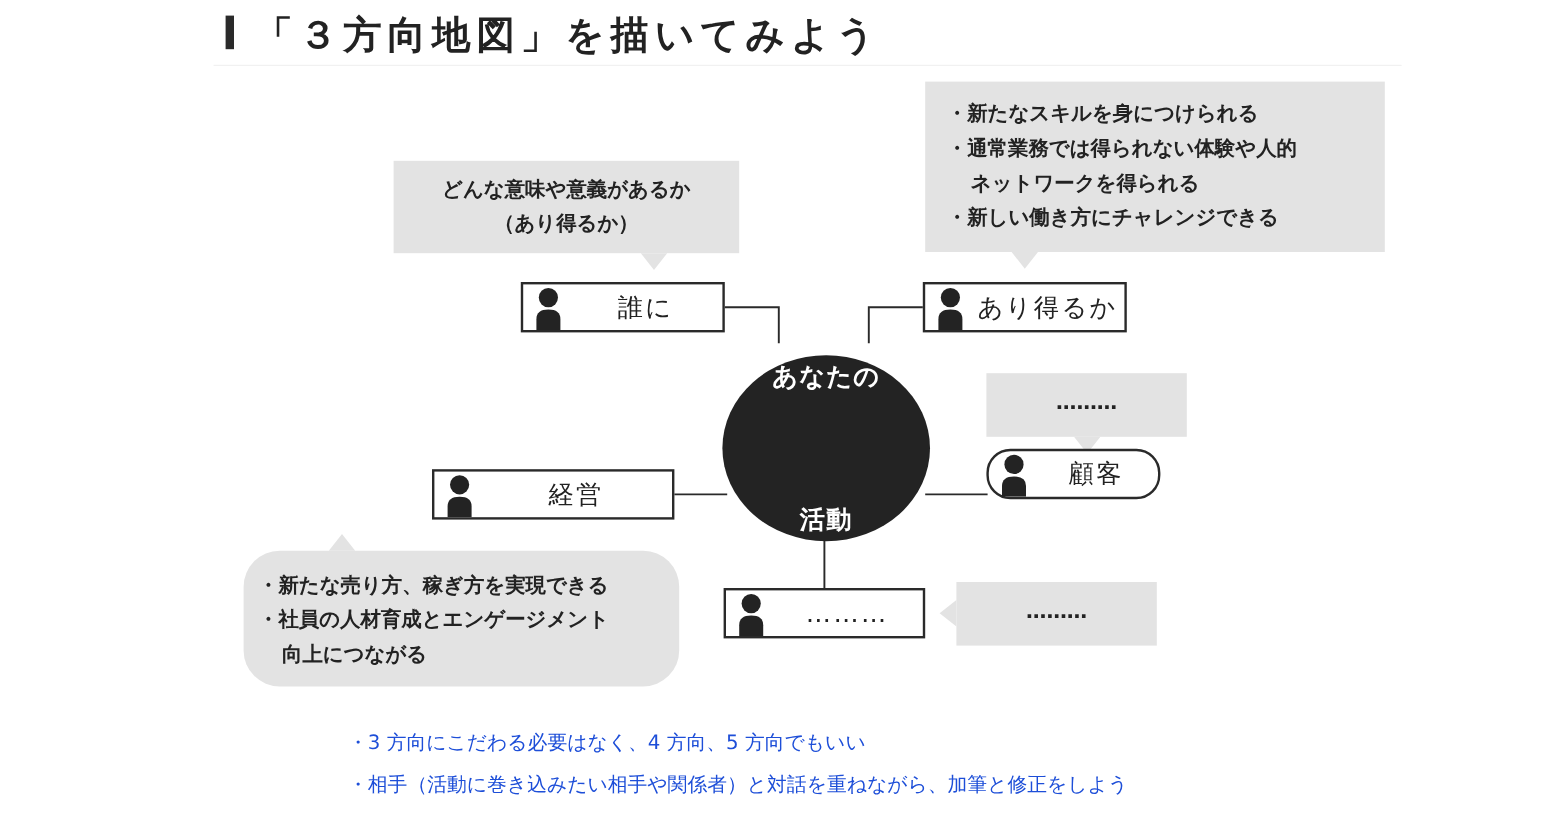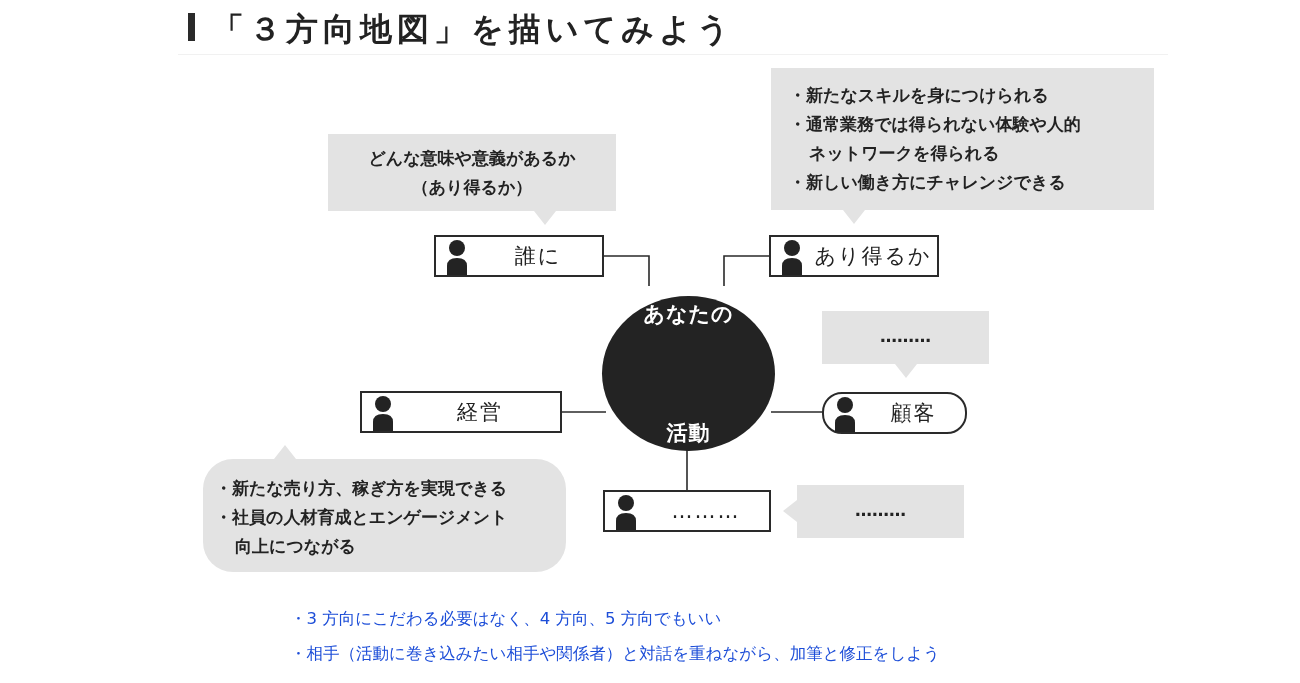--- a/index.html
+++ b/index.html
@@ -99,21 +99,21 @@
 </div>
 
 <div class="node" style="left:360px; top:391px; width:202px;">
   <svg class="person" viewBox="0 0 22 36">
     <circle cx="11" cy="9" r="8" fill="#232323"></circle>
       <path d="M1 36 V27 Q1 19 11 19 Q21 19 21 27 V36 Z" fill="#232323"></path>
   </svg>
   <div class="label">経営</div>
 </div>
 
-<div class="node" style="left:822px; top:392px; width:145px;border-radius:20px;">
+<div class="node" style="left:822px; top:374px; width:145px;border-radius:20px;">
   <svg class="person" viewBox="0 0 22 36">
     <circle cx="11" cy="9" r="8" fill="#232323"></circle>
       <path d="M1 36 V27 Q1 19 11 19 Q21 19 21 27 V36 Z" fill="#232323"></path>
   </svg>
   <div class="label">顧客</div>
 </div>
 
 <div class="node" style="left:603px; top:490px; width:168px;">
   <svg class="person" viewBox="0 0 22 36">
     <circle cx="11" cy="9" r="8" fill="#232323"></circle>

